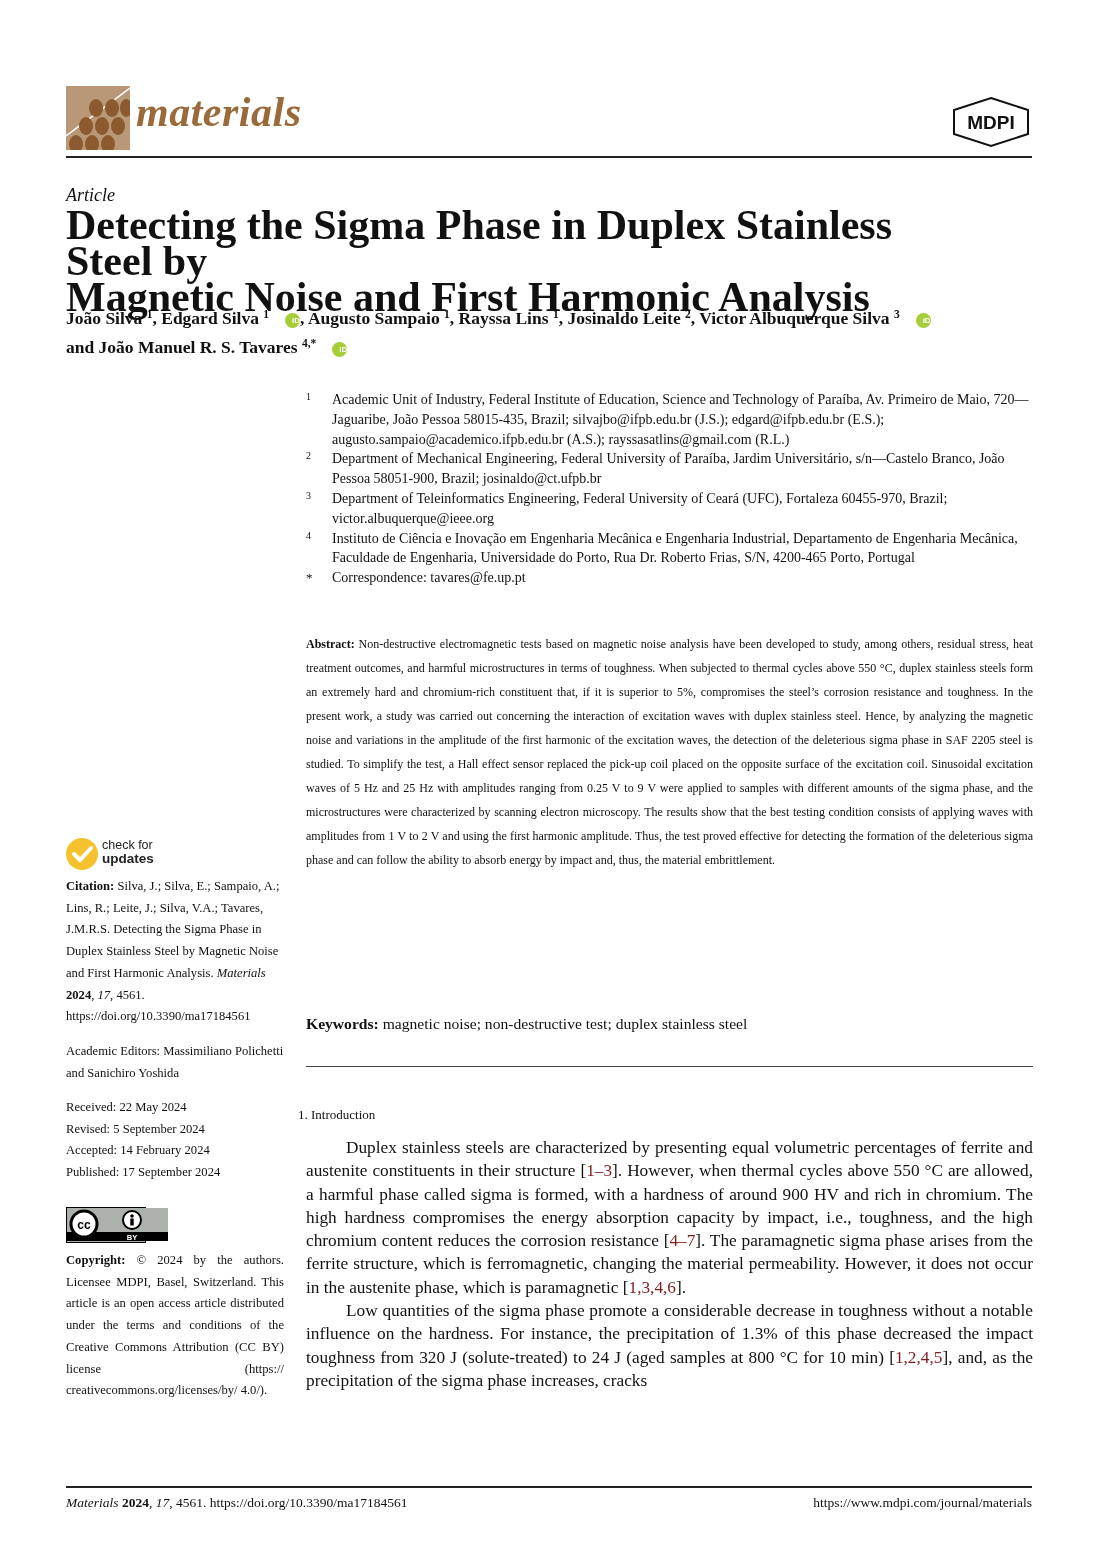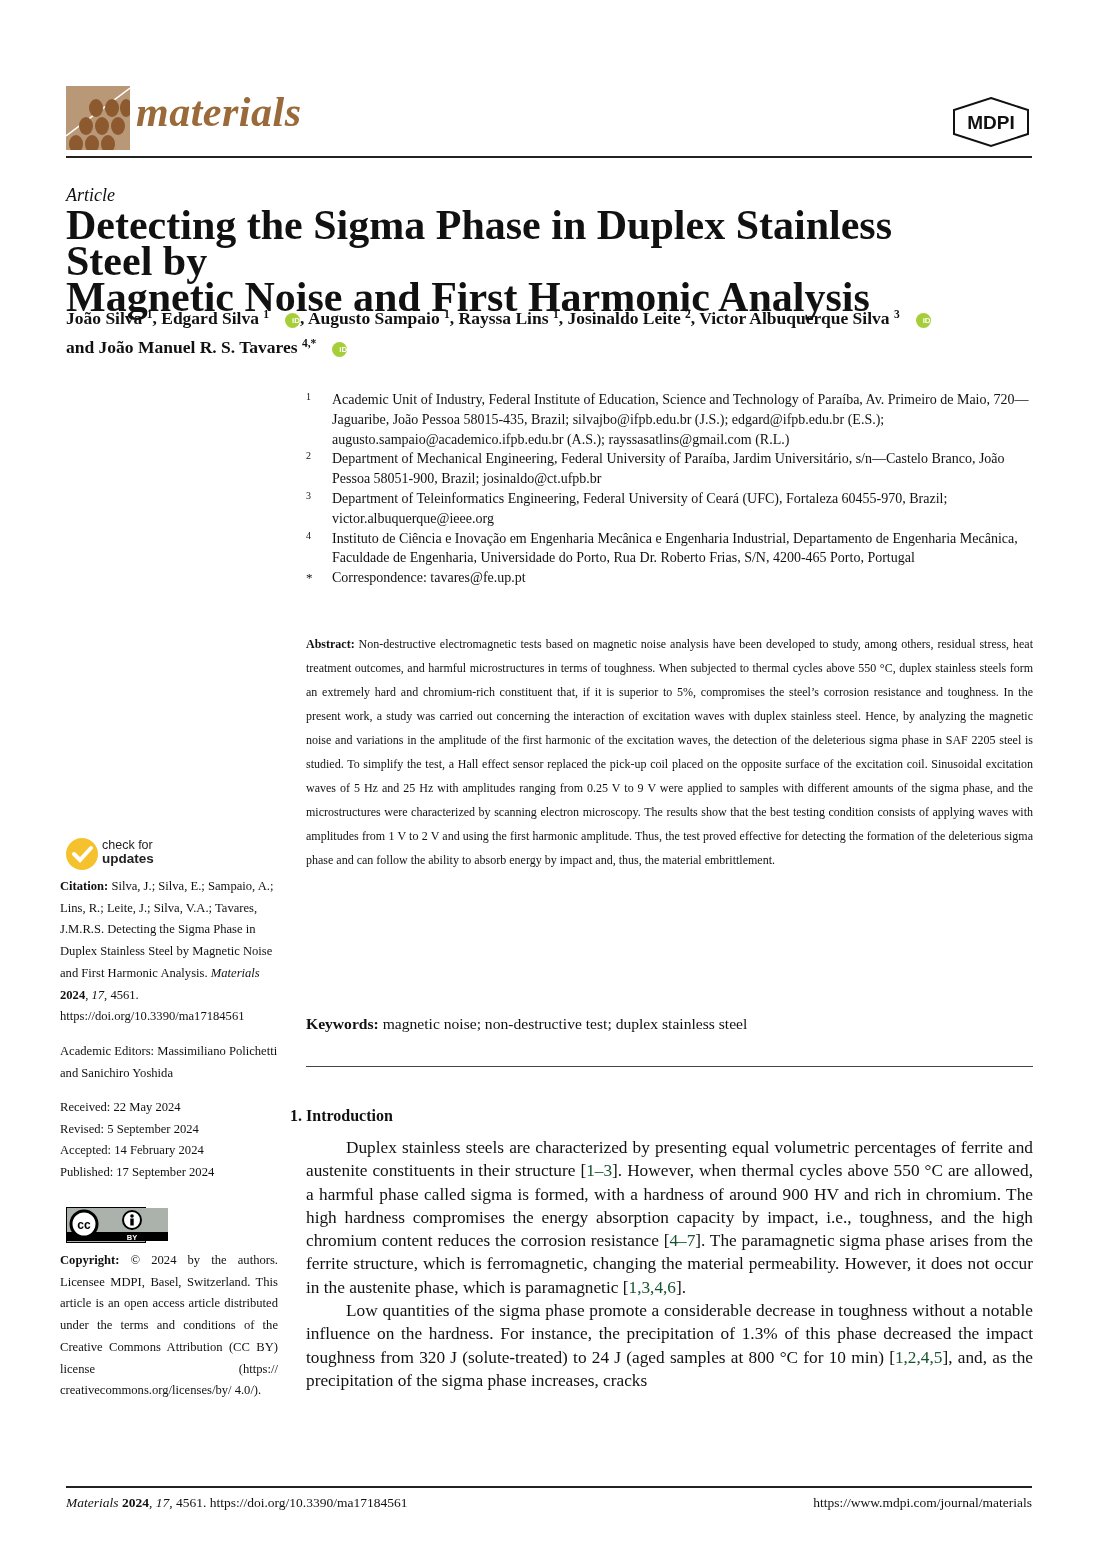--- a/index.html
+++ b/index.html
@@ -21,29 +21,29 @@
            text-align: right; line-height: 15px; vertical-align: 1px; margin-left: 16px; }
   
   .affils { left: 306px; top: 390px; width: 730px; font-size: 14px; line-height: 19.8px; }
   .affil { position: relative; padding-left: 26px; }
   .affil .num { position: absolute; left: 0; top: -3px; font-size: 10px; }
   .affil .num.star { top: 0; font-size: 13px; }
   
   .abstract { left: 306px; top: 632px; width: 727px; font-size: 12px; line-height: 24px; text-align: justify; }
   .kw { left: 306px; top: 1015px; width: 727px; font-size: 15.6px; }
   .sec-rule { left: 306px; top: 1066px; width: 727px; height: 1px; background: #444; }
-  .sec-head { left: 290px; top: 1107px; font-size: 16px; font-weight: bold; }
+  .sec-head { left: 298px; top: 1107px; font-size: 13px; font-weight: normal; }
   .intro { left: 306px; top: 1136px; width: 727px; font-size: 17.3px; line-height: 23.3px; text-align: justify; }
   .intro p { margin: 0; text-indent: 40px; }
-  .ref { color: #14532d; }
+  .ref { color: #7f1d1d; }
   
   .check { left: 66px; top: 838px; width: 230px; height: 36px; }
   .check-circle { position: absolute; left: 0; top: 0; width: 32px; height: 32px; border-radius: 50%; background: #f5c22e; }
   .check-text { position: absolute; left: 36px; top: 0; font-family: "Liberation Sans", sans-serif; font-size: 12.5px; line-height: 14px; color: #222; }
-  .side { left: 60px; width: 218px; font-size: 12.6px; line-height: 21.7px; }
+  .side { left: 66px; width: 218px; font-size: 12.6px; line-height: 21.7px; }
   .side .justify { text-align: justify; }
   .cc-badge { left: 66px; top: 1207px; width: 80px; height: 36px; background: #aab2ab; border: 1.5px solid #000; box-sizing: border-box; }
   
   .footer-rule { left: 66px; top: 1486px; width: 966px; height: 1.5px; background: #222; }
   .footer-left { left: 66px; top: 1495px; font-size: 13.5px; }
   .footer-right { right: 62px; top: 1495px; font-size: 13.5px; }
   a, .link { color: inherit; text-decoration: none; }
 </style>
 </head>
 <body>

